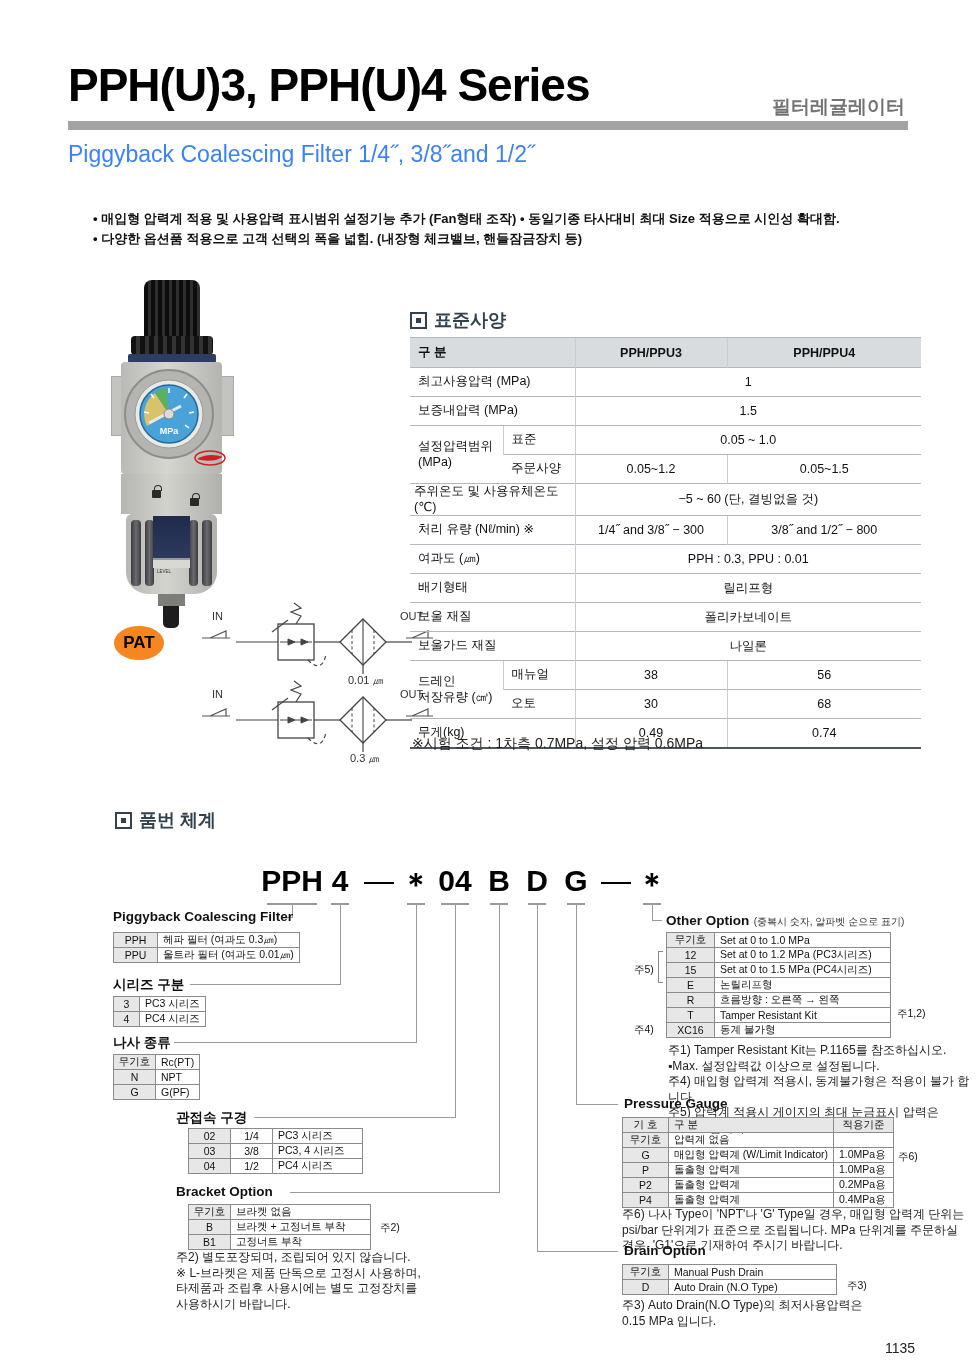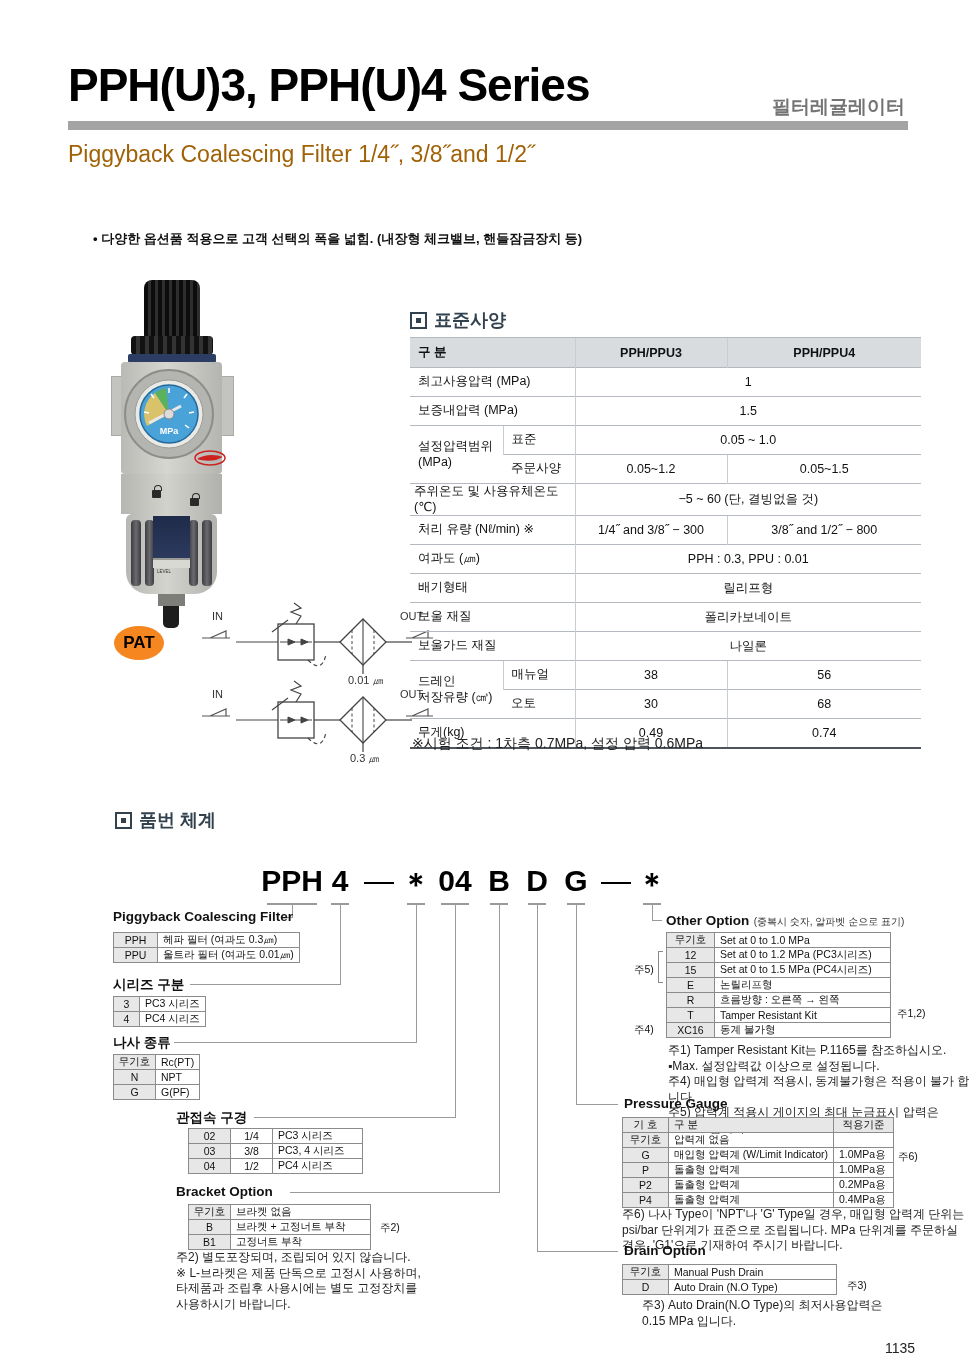--- a/index.html
+++ b/index.html
@@ -3,21 +3,21 @@
 <meta charset="utf-8">
 <style>
   html,body{margin:0;padding:0;background:#ffffff;}
   #page{position:relative;width:977px;height:1372px;background:#ffffff;overflow:hidden;
         font-family:"Liberation Sans","DejaVu Sans",sans-serif;color:#111;}
   .abs{position:absolute;}
   
   .main-title{font-size:46px;font-weight:800;letter-spacing:-1px;color:#000;white-space:nowrap;}
   .title-right{font-size:19px;font-weight:700;color:#737373;text-align:right;}
   .rule{background:#a4a4a4;}
-  .subtitle{font-size:23px;color:#a16207;white-space:nowrap;}
+  .subtitle{font-size:23px;color:#3b82f6;white-space:nowrap;}
   .bullet{font-size:13px;font-weight:600;color:#111;white-space:nowrap;}
   
   .sec-head{display:flex;align-items:center;gap:7px;color:#31414e;font-size:18px;font-weight:800;}
   .sec-icon{width:13px;height:13px;border:2px solid #31414e;display:flex;align-items:center;justify-content:center;}
   .sec-icon i{display:block;width:5px;height:5px;background:#31414e;}
   
   table.spec{border-collapse:collapse;table-layout:fixed;width:511px;font-size:12.5px;
              border-top:1px solid #9aa0a5;border-bottom:2px solid #4f555a;}
   table.spec td,table.spec th{border-top:1px solid #b3b9be;border-left:1px solid #c8cdd1;
              height:28px;padding:0 8px;font-weight:400;}
@@ -63,20 +63,21 @@
 </style>
 </head>
 <body>
 
 <div id="page">
 
   <div class="abs main-title" style="left:68px;top:58px;">PPH(U)3, PPH(U)4 Series</div>
   <div class="abs title-right" style="left:700px;top:94px;width:205px;">필터레귤레이터</div>
   <div class="abs rule" style="left:68px;top:121px;width:840px;height:9px;"></div>
   <div class="abs subtitle" style="left:68px;top:141px;">Piggyback Coalescing Filter 1/4˝, 3/8˝and 1/2˝</div>
+  <div class="abs bullet" style="left:93px;top:210px;">• 매입형 압력계 적용 및 사용압력 표시범위 설정기능 추가 (Fan형태 조작)   • 동일기종 타사대비 최대 Size 적용으로 시인성 확대함.</div>
   <div class="abs bullet" style="left:93px;top:230px;">• 다양한 옵션품 적용으로 고객 선택의 폭을 넓힘. (내장형 체크밸브, 핸들잠금장치 등)</div>
 
   <div class="abs" style="left:100px;top:280px;width:260px;height:390px;">
     <div class="abs knob" style="left:44px;top:0;width:56px;height:58px;"></div>
     <div class="abs knob-flare" style="left:31px;top:56px;width:82px;height:19px;"></div>
     <div class="abs navy-band" style="left:28px;top:74px;width:88px;height:9px;"></div>
     <div class="abs side-tab" style="left:11px;top:96px;width:11px;height:58px;"></div>
     <div class="abs side-tab" style="left:121px;top:96px;width:11px;height:58px;"></div>
     <div class="abs body-upper" style="left:21px;top:82px;width:101px;height:112px;"></div>
 
@@ -517,17 +518,17 @@
           <td class="key">무기호</td>
           <td>Manual Push Drain</td>
         </tr>
     <tr>
           <td class="key">D</td>
           <td>Auto Drain (N.O Type)</td>
         </tr>
   </tbody>
     </table>
   <div class="abs mark" style="left:847px;top:1279px;">주3)</div>
-  <div class="abs note" style="left:642px;top:1298px;">주3) Auto Drain(N.O Type)의 최저사용압력은
+  <div class="abs note" style="left:622px;top:1298px;">주3) Auto Drain(N.O Type)의 최저사용압력은
 0.15 MPa 입니다.</div>
 
   <div class="abs page-num" style="left:885px;top:1340px;">1135</div>
 </div>
 
 </body></html>

